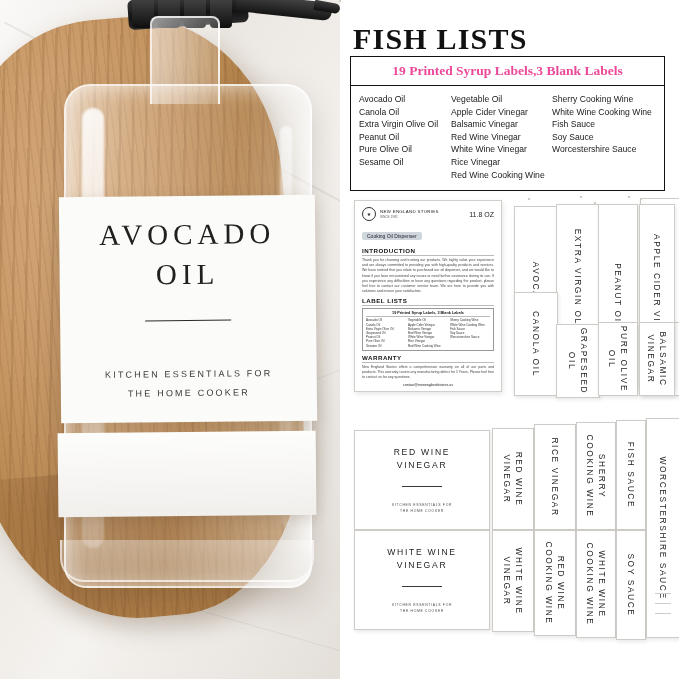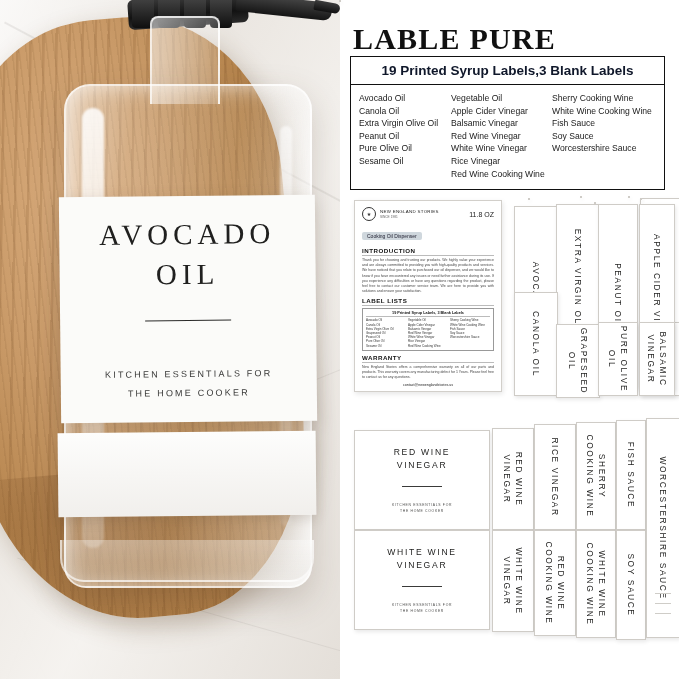--- a/index.html
+++ b/index.html
@@ -218,24 +218,24 @@
     position: absolute;
     left: 10px; top: 56px;
     width: 315px;
     border: 1.5px solid #111;
     box-sizing: border-box;
     background: #fff;
   }
   .list-box-head {
     border-bottom: 1.5px solid #111;
     text-align: center;
-    font-family: Liberation Sans, sans-serif;
+    font-family: Liberation Serif, serif;
     font-weight: bold;
     font-size: 13.5px;
-    color: #0f172a;
+    color: #ec4899;
     padding: 6px 4px 6px 4px;
   }
   .list-cols {
     display: flex;
     padding: 7px 8px 9px 8px;
   }
   .list-col {
     flex: 1 1 0;
     min-width: 0;
   }
@@ -455,21 +455,21 @@
         <div class="bl-sub">KITCHEN ESSENTIALS FOR</div>
         <div class="bl-sub">THE HOME COOKER</div>
       </div>
     </div>
 
     <div class="wrap-band"></div>
   </div>
 
   <div class="right">
 
-    <div class="lable-lists-title">LABLE PURE</div>
+    <div class="lable-lists-title">FISH LISTS</div>
 
     <div class="list-box">
       <div class="list-box-head">19 Printed Syrup Labels,3 Blank Labels</div>
       <div class="list-cols">
         <div class="list-col">
           <div class="list-item">Avocado Oil</div>
           <div class="list-item">Canola Oil</div>
           <div class="list-item">Extra Virgin Olive Oil</div>
           <div class="list-item">Peanut Oil</div>
           <div class="list-item">Pure Olive Oil</div>

